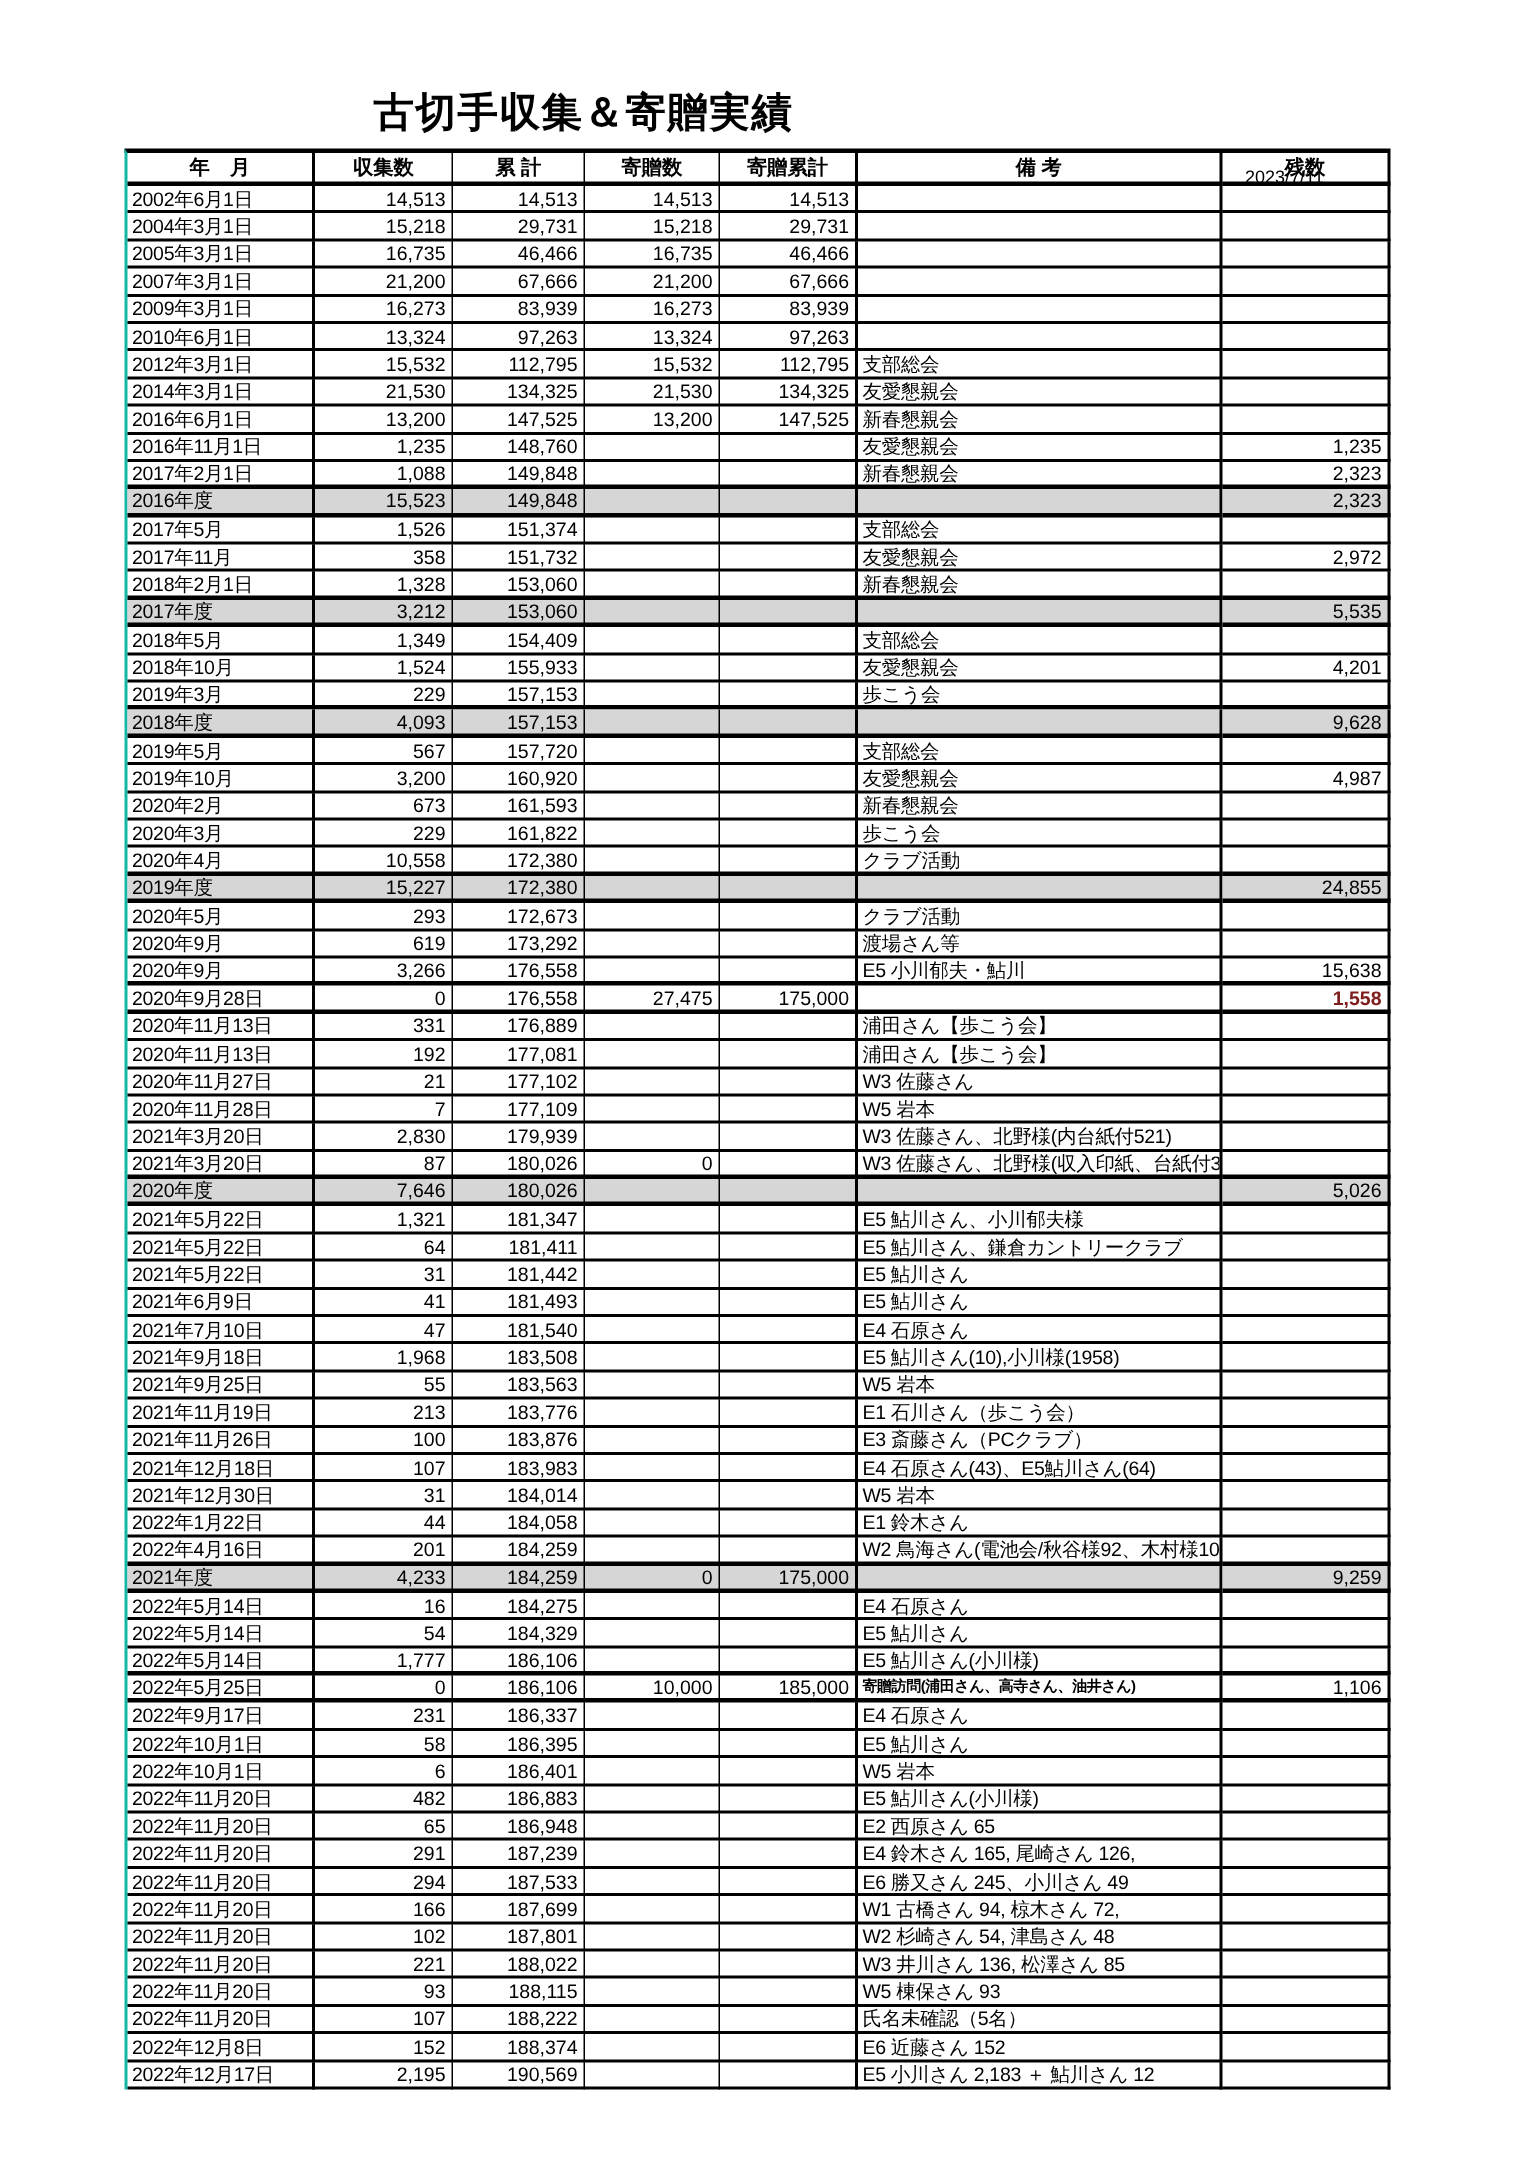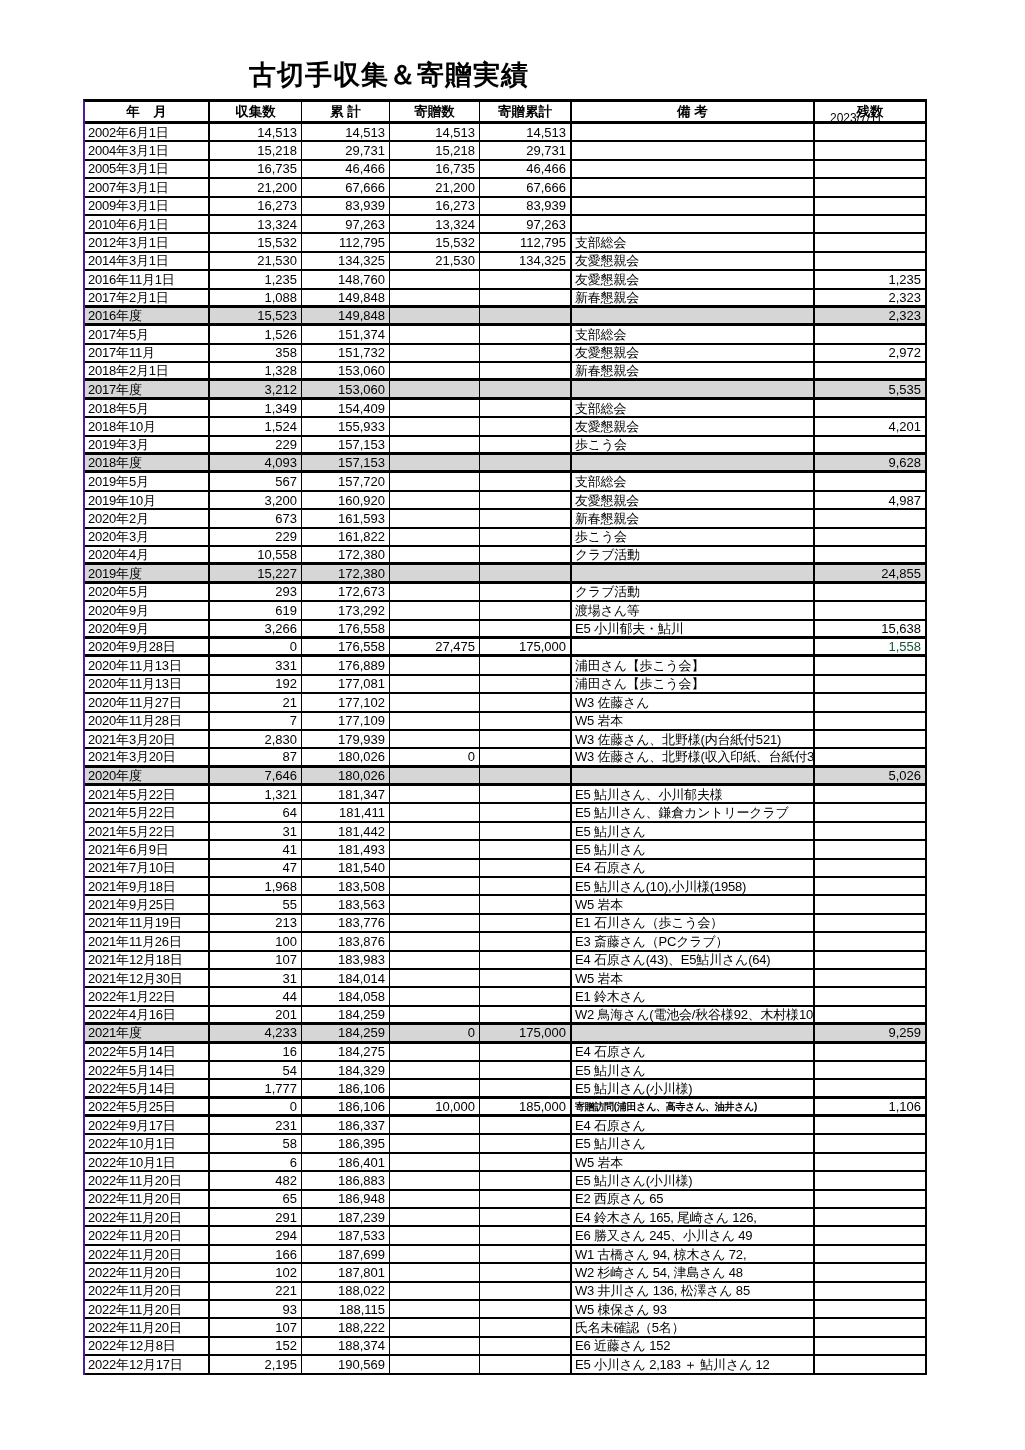--- a/index.html
+++ b/index.html
@@ -16,42 +16,42 @@
     white-space:nowrap;
   }
   .docdate {
     position:absolute; left:830px; top:67px;
     font-size:12px; white-space:nowrap;margin-top:44px;
   }
   .tablewrap { position:absolute; left:83px; top:99px; }
   table {
     border-collapse:separate; border-spacing:0; table-layout:fixed;
     width:842px;
-    border-top:3px solid #000; border-left:2px solid #4c1d95;
+    border-top:3px solid #000; border-left:2px solid #14b8a6;
   }
   th, td {
     box-sizing:border-box; overflow:hidden; white-space:nowrap;
     font-size:13px; vertical-align:middle;
   }
   th {
     height:22px; font-weight:bold; text-align:center;
     font-size:13.5px;
     border-bottom:3px solid #000;
   }
   td {
     height:18.4px; line-height:15px;
     border-bottom:2px solid #000;
   }
   .v1 { border-right:1px solid #000; }
   .v2 { border-right:2px solid #000; }
   td.al { text-align:left;  padding-left:3px;  letter-spacing:-0.2px; }
   td.ar { text-align:right; padding-right:4px; }
   tr.gray td { background:#d6d6d6;margin-left:38px; }
   tr.tb td { border-bottom-width:3px; }
-  td.red { color:#14532d; font-weight:normal; }
+  td.red { color:#7f1d1d; font-weight:bold; }
   td.small { font-size:10px; letter-spacing:-0.3px;font-weight:bold; }
 </style>
 </head>
 <body>
 
 <div class="title">古切手収集＆寄贈実績</div>
 <div class="docdate">2023/7/11</div>
 
 <div class="tablewrap">
   <table>
@@ -142,20 +142,29 @@
         <tr>
           <td class="v2 al">2014年3月1日</td>
           <td class="v1 ar">21,530</td>
           <td class="v1 ar">134,325</td>
           <td class="v1 ar">21,530</td>
           <td class="v2 ar">134,325</td>
           <td class="v2 al">友愛懇親会</td>
           <td class="v2 ar"></td>
         </tr>
         <tr>
+          <td class="v2 al">2016年6月1日</td>
+          <td class="v1 ar">13,200</td>
+          <td class="v1 ar">147,525</td>
+          <td class="v1 ar">13,200</td>
+          <td class="v2 ar">147,525</td>
+          <td class="v2 al">新春懇親会</td>
+          <td class="v2 ar"></td>
+        </tr>
+        <tr>
           <td class="v2 al">2016年11月1日</td>
           <td class="v1 ar">1,235</td>
           <td class="v1 ar">148,760</td>
           <td class="v1 ar"></td>
           <td class="v2 ar"></td>
           <td class="v2 al">友愛懇親会</td>
           <td class="v2 ar">1,235</td>
         </tr>
         <tr class="tb">
           <td class="v2 al">2017年2月1日</td>

